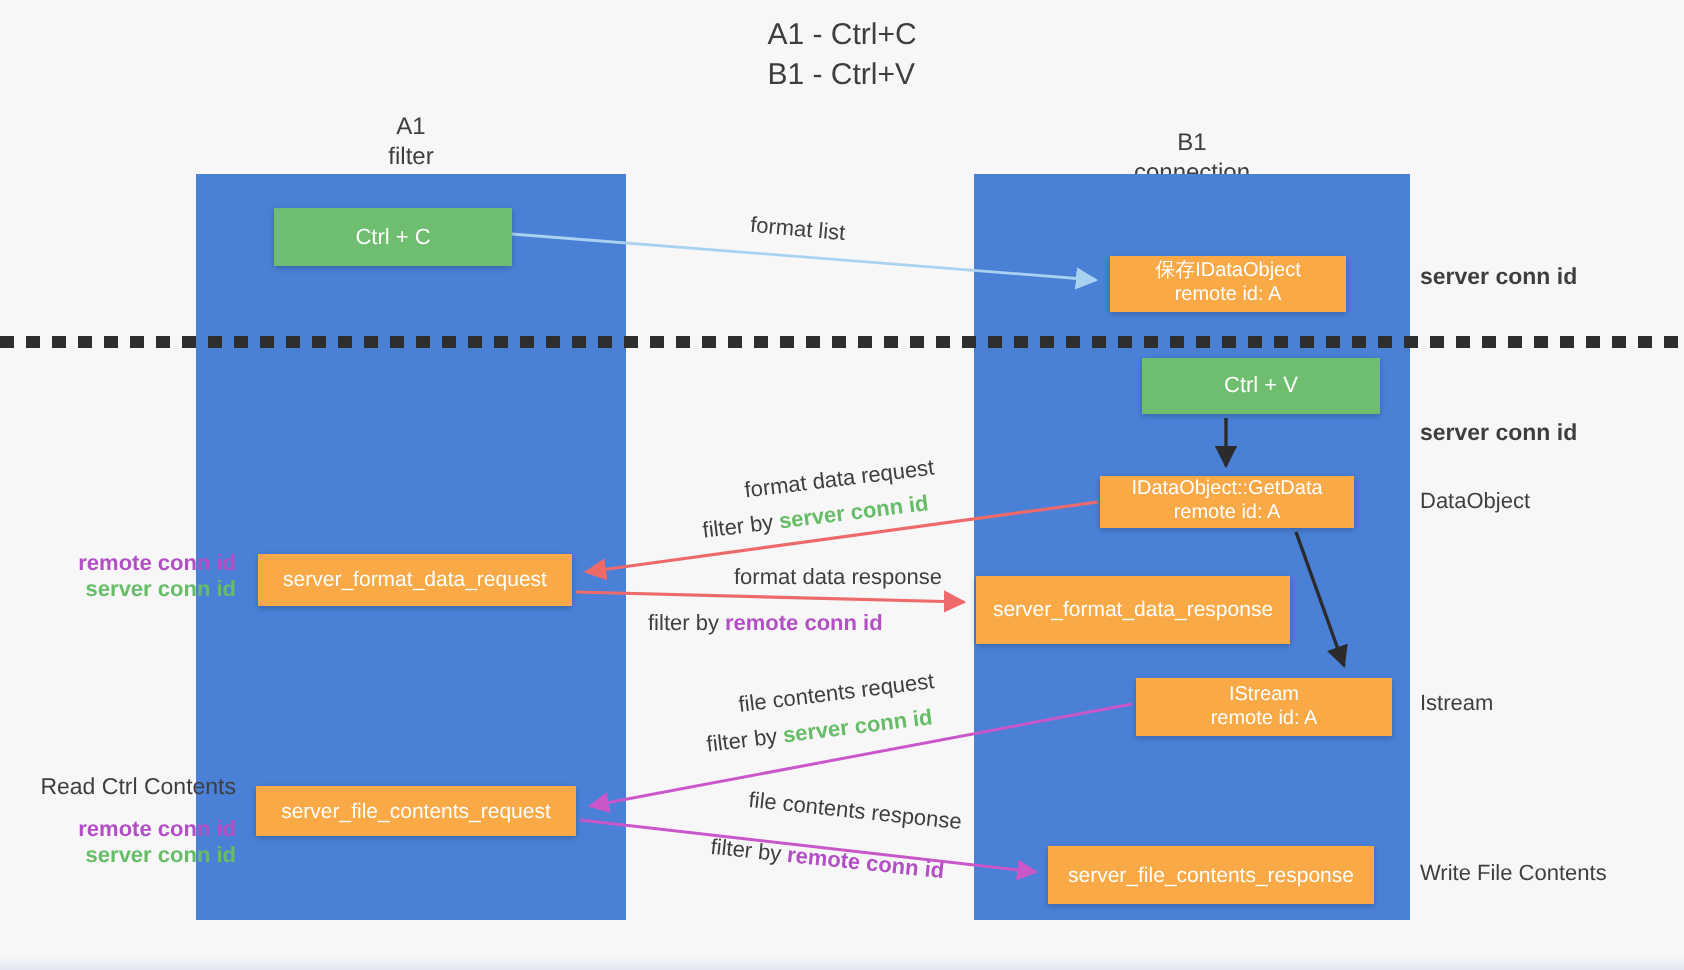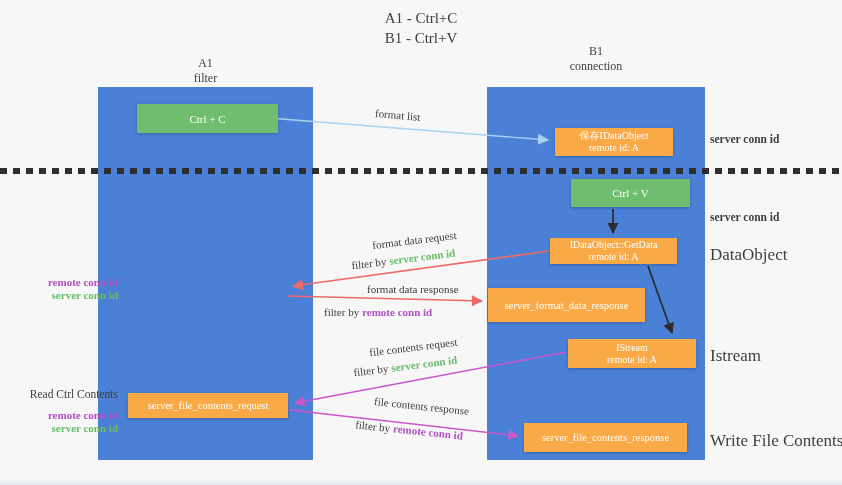--- a/index.html
+++ b/index.html
@@ -1,45 +1,45 @@
 <!DOCTYPE html>
 <html style="--column-blue: #4a80d6; --box-green: #6fbe70; --box-orange: #f9a945; --arrow-red: #ee6a6a; --arrow-magenta: #ca57ca; --arrow-blue: #a9d2f0; --arrow-black: #2b2b2b; --text-green: #67bd67; --text-purple: #b34fc4; --text-dark: #3e3e3e;"><head>
 <meta charset="utf-8">
 <style>
   html,body{margin:0;padding:0;}
   body{background:#f7f7f8;}
   #stage{
     position:relative; width:842px; height:485px; overflow:hidden;
     background:#f7f7f8;
-    font-family:Liberation Serif, serif;
+    font-family:Liberation Sans, sans-serif;
     color:var(--text-dark);
   }
   
   .title-wrap{position:absolute; top:8px; left:0; width:842px; text-align:center;}
   .title-inner{display:inline-block; text-align:left; font-size:15px; line-height:20px; color:var(--text-dark);}
   
   .col-head{position:absolute; text-align:center; font-size:12px; line-height:15px; color:var(--text-dark);}
   .col-head.a1{left:98px; top:56px; width:215px;}
-  .col-head.b1{left:487px; top:44px; width:218px;}
+  .col-head.b1{left:487px; top:64px; width:218px;}
   
   .col{position:absolute; top:87px; height:373px; background:var(--column-blue); z-index:1;}
   .col.a1{left:98px; width:215px;}
   .col.b1{left:487px; width:218px;}
   
   .dotted{position:absolute; left:0; top:168px; width:842px; height:6px; z-index:4;
     background-image:repeating-linear-gradient(90deg, #2e2e2e 0 7px, transparent 7px 13px);}
   
   .node{position:absolute; z-index:5; display:flex; flex-direction:column; align-items:center;
     justify-content:center; color:#fff; text-align:center; white-space:nowrap;
     box-shadow:0 1px 3px rgba(0,0,0,.22);}
   .node.green{background:var(--box-green); font-size:11px;}
   .node.orange{background:var(--box-orange);justify-content:center;}
   .node .ln{font-size:10px; line-height:12px;}
   .node.single{font-size:10.5px;}
-  #node-ctrl-c{left:137px; top:104px; width:141px; height:29px;}
+  #node-ctrl-c{left:137px; top:104px; width:119px; height:29px;}
   #node-save-idataobject{left:555px; top:128px; width:118px; height:28px;}
   #node-ctrl-v{left:554px; top:179px; width:119px; height:28px;margin-left:17px;}
   #node-getdata{left:550px; top:238px; width:127px; height:26px;}
   #node-format-request{left:129px; top:277px; width:157px; height:26px;}
   #node-format-response{left:488px; top:288px; width:157px; height:34px;}
   #node-istream{left:568px; top:339px; width:128px; height:29px;}
   #node-file-request{left:128px; top:393px; width:160px; height:25px;}
   #node-file-response{left:524px; top:423px; width:163px; height:29px;}
   
   .lbl{position:absolute; z-index:6; font-size:11px; color:var(--text-dark); white-space:nowrap;}
@@ -56,21 +56,21 @@
   #lbl-fcr1{left:369px; top:341px;}
   #lbl-fcr2{left:353px; top:360px;}
   #lbl-fcresp1{left:374px; top:400px;}
   #lbl-fcresp2{left:355px; top:424px;}
   
   .side-l{position:absolute; z-index:6; left:0; width:118px; text-align:right; white-space:nowrap;
     font-size:11px; line-height:13px;}
   #side-read-file{top:388px; font-size:11.5px; color:var(--text-dark);}
   #side-left-pair1{top:276px;}
   #side-left-pair2{top:409px;}
-  .side-r{position:absolute; z-index:6; left:710px; white-space:nowrap; font-size:17px; color:var(--text-dark);}
+  .side-r{position:absolute; z-index:6; left:710px; white-space:nowrap; font-size:11px; color:var(--text-dark);}
   #side-sci1{top:133px; font-size:11.5px;}
   #side-sci2{top:211px; font-size:11.5px;}
   #side-dataobject{top:245px;}
   #side-istream{top:346px;}
   #side-write-file{top:431px;}
   
   #edges{position:absolute; left:0; top:0; z-index:3; pointer-events:none;}
   .e-blue{stroke:var(--arrow-blue); stroke-width:1.4; fill:none;}
   .e-black{stroke:var(--arrow-black); stroke-width:1.7; fill:none;}
   .e-red{stroke:var(--arrow-red); stroke-width:1.6; fill:none;}
@@ -140,20 +140,21 @@
     <div class="ln">remote id: A</div>
   </div>
 
   <div id="node-ctrl-v" class="node green">Ctrl + V</div>
 
   <div id="node-getdata" class="node orange">
     <div class="ln">IDataObject::GetData</div>
     <div class="ln">remote id: A</div>
   </div>
 
+  <div id="node-format-request" class="node orange single">server_format_data_request</div>
   <div id="node-format-response" class="node orange single">server_format_data_response</div>
 
   <div id="node-istream" class="node orange">
     <div class="ln">IStream</div>
     <div class="ln">remote id: A</div>
   </div>
 
   <div id="node-file-request" class="node orange single">server_file_contents_request</div>
   <div id="node-file-response" class="node orange single">server_file_contents_response</div>
 

